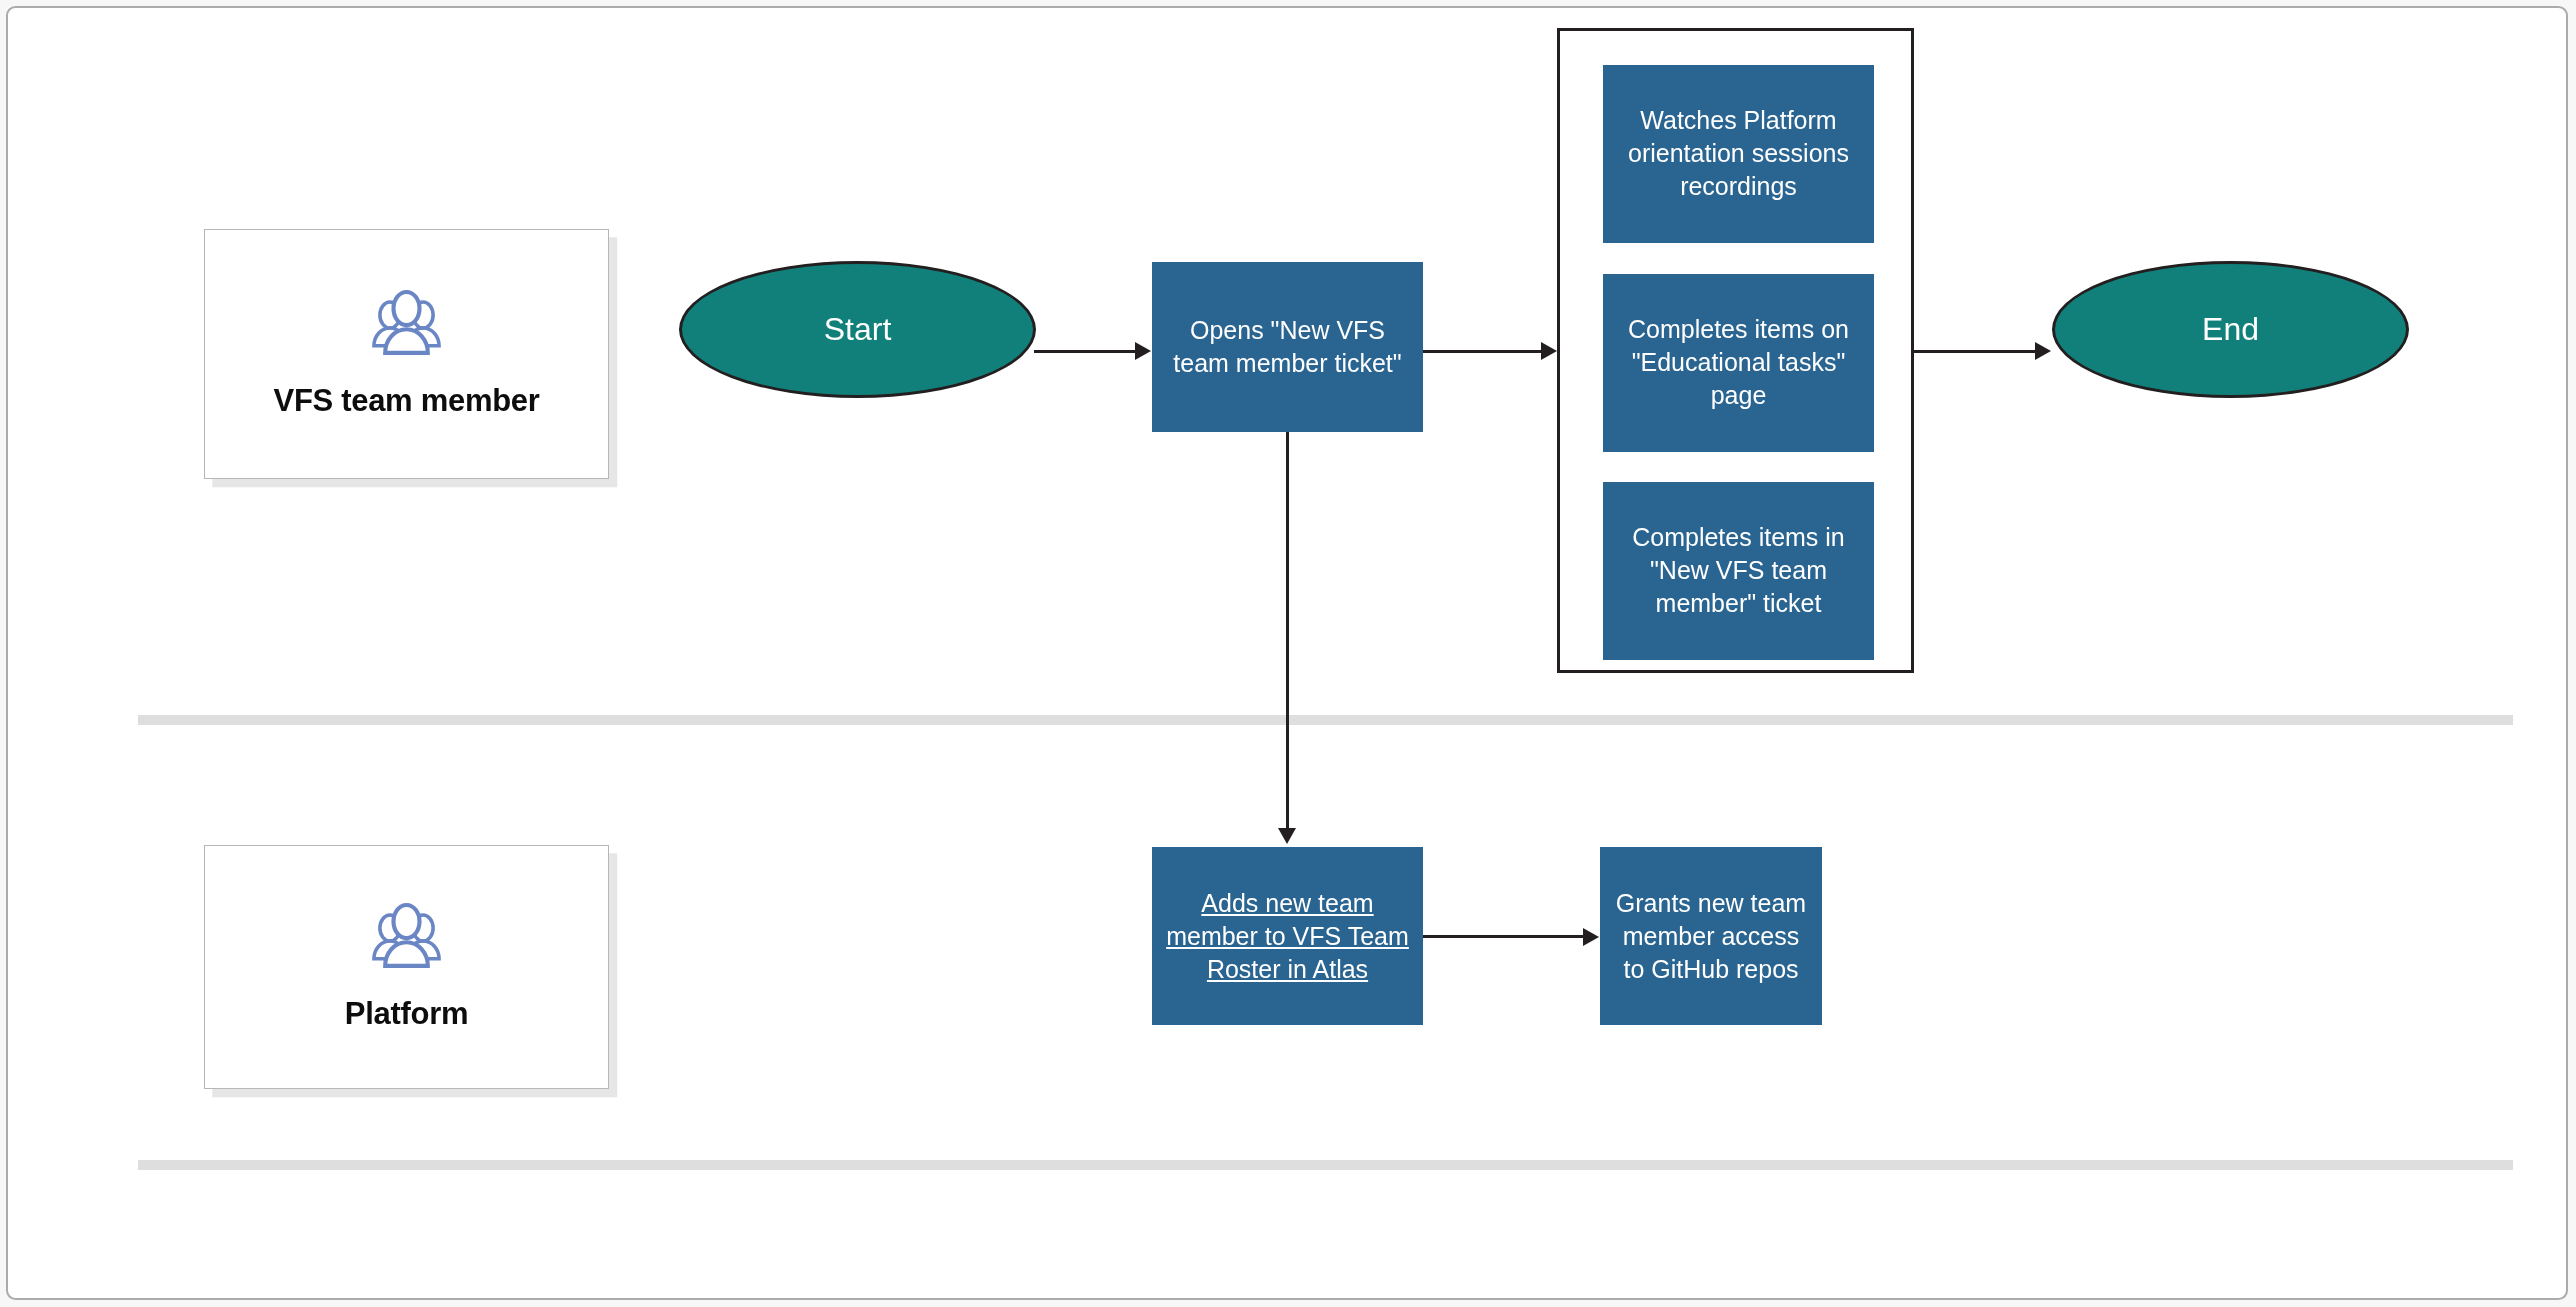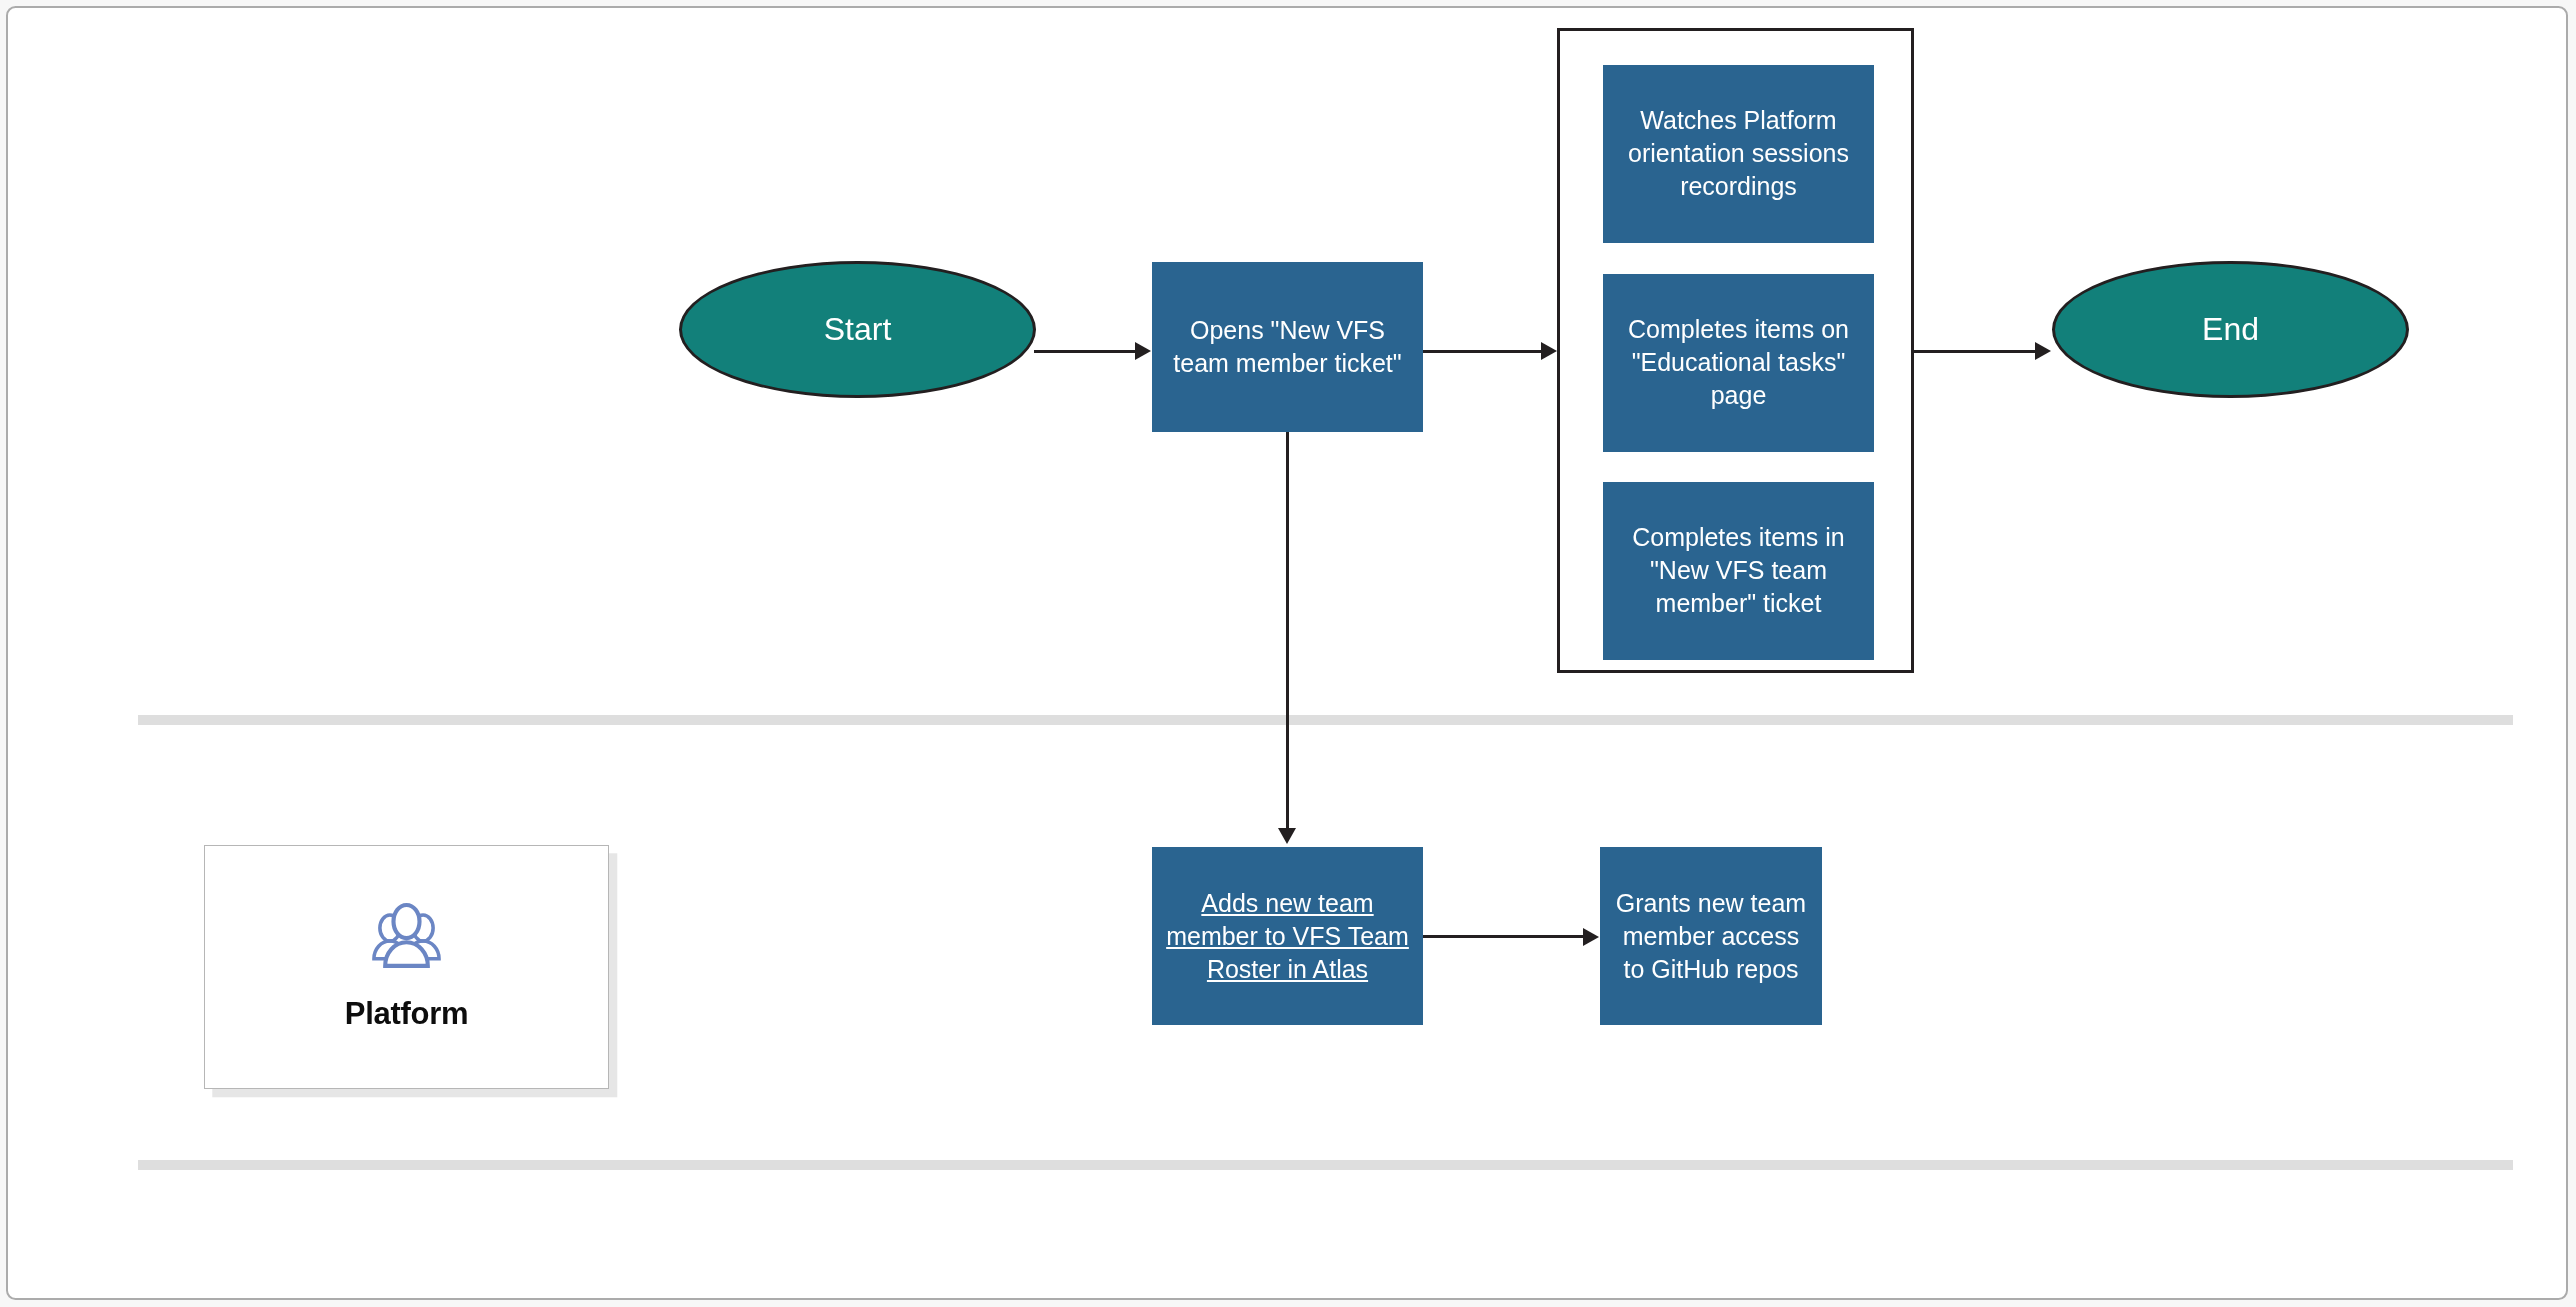--- a/index.html
+++ b/index.html
@@ -142,20 +142,33 @@
   #edge-adds-grants-head{ left:1575px; top:920px; }
 </style>
 </head>
 <body>
 
 <div id="canvas">
 
   <div class="lane-divider" id="divider-1"></div>
   <div class="lane-divider" id="divider-2"></div>
 
+  <div class="lane-card" id="lane-card-1">
+    <span class="people-icon">
+      <svg width="83" height="71" viewBox="0 0 140 120" fill="none">
+        <ellipse cx="42" cy="44" rx="17" ry="22" stroke="#6B86C4" stroke-width="6"></ellipse>
+        <path d="M15 96 a27 30 0 0 1 54 0 z" stroke="#6B86C4" stroke-width="6" fill="none"></path>
+        <ellipse cx="98" cy="44" rx="17" ry="22" stroke="#6B86C4" stroke-width="6"></ellipse>
+        <path d="M71 96 a27 30 0 0 1 54 0 z" stroke="#6B86C4" stroke-width="6" fill="none"></path>
+        <ellipse cx="70" cy="33" rx="22" ry="28" stroke="#6B86C4" stroke-width="7" fill="#fff"></ellipse>
+        <path d="M34 108 a36 40 0 0 1 72 0 z" stroke="#6B86C4" stroke-width="7" fill="#fff"></path>
+      </svg>
+    </span>
+    <span class="lane-label">VFS team member</span>
+  </div>
 
   <div class="lane-card" id="lane-card-2">
     <span class="people-icon">
       <svg width="83" height="71" viewBox="0 0 140 120" fill="none">
         <ellipse cx="42" cy="44" rx="17" ry="22" stroke="#6B86C4" stroke-width="6"></ellipse>
         <path d="M15 96 a27 30 0 0 1 54 0 z" stroke="#6B86C4" stroke-width="6" fill="none"></path>
         <ellipse cx="98" cy="44" rx="17" ry="22" stroke="#6B86C4" stroke-width="6"></ellipse>
         <path d="M71 96 a27 30 0 0 1 54 0 z" stroke="#6B86C4" stroke-width="6" fill="none"></path>
         <ellipse cx="70" cy="33" rx="22" ry="28" stroke="#6B86C4" stroke-width="7" fill="#fff"></ellipse>
         <path d="M34 108 a36 40 0 0 1 72 0 z" stroke="#6B86C4" stroke-width="7" fill="#fff"></path>

